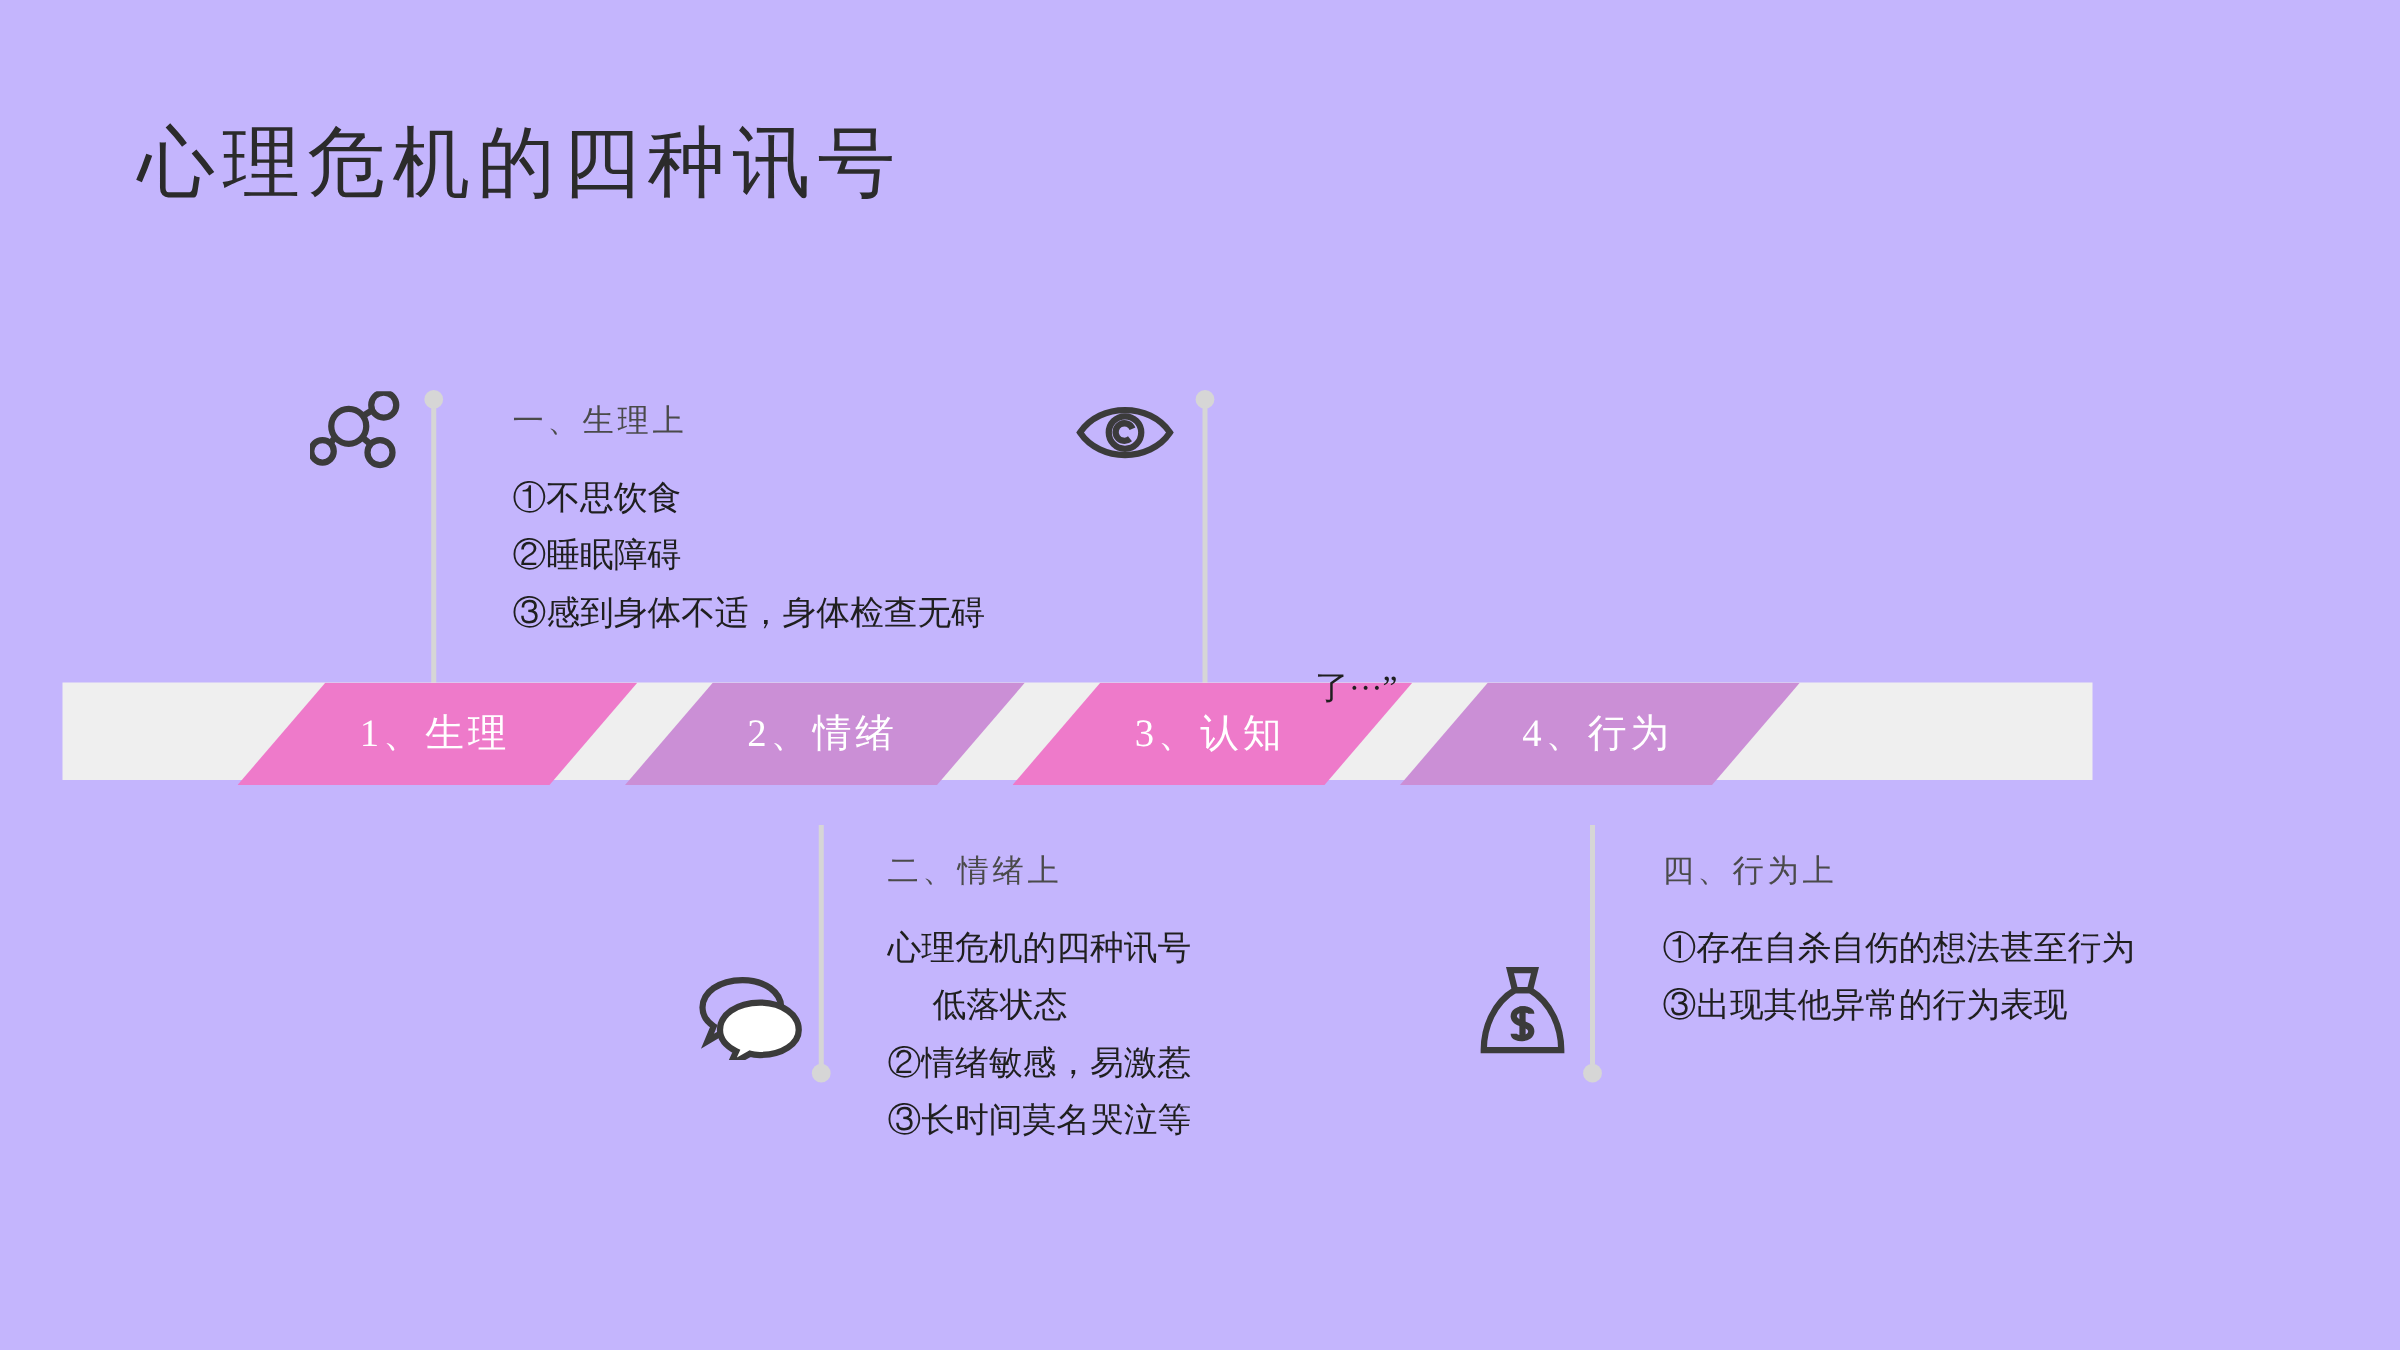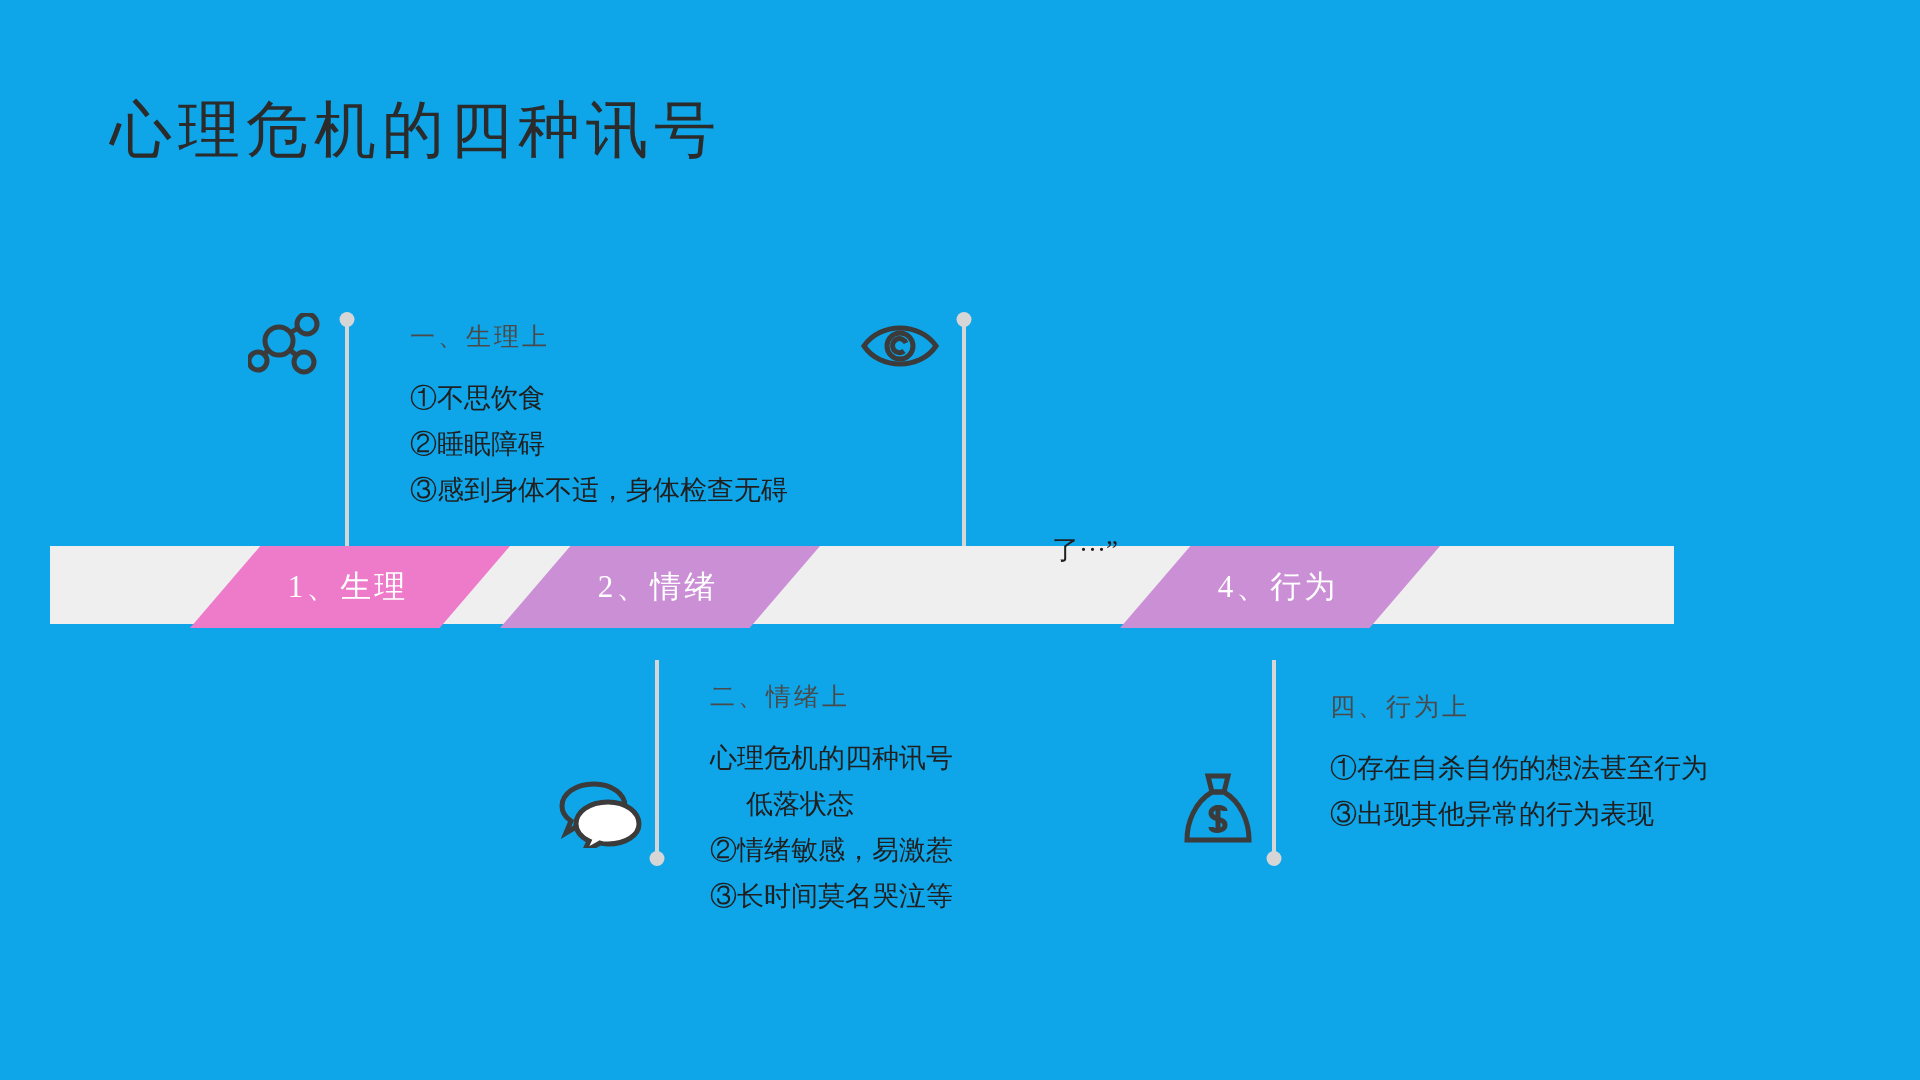--- a/index.html
+++ b/index.html
@@ -12,21 +12,21 @@
     background: #ffffff;
     font-family: "Liberation Serif", "DejaVu Serif", serif;
     overflow: hidden;
     position: relative;
   }
   #slide {
     position: absolute;
     left: 0; top: 0;
     width: 1920px;
     height: 1080px;
-    background: #0ea5e9;
+    background: #c4b5fd;
   }
 
   
   #page-title {
     position: absolute;
     left: 110px;
     top: 88px;
     font-size: 62px;
     letter-spacing: 6px;
     color: #2b2b2b;
@@ -115,21 +115,21 @@
   #block-3 { left: 1022px; top: 320px; }
   #icon-3 { left: 860px; top: 320px; }
 
   
   #conn-2 { left: 655px; top: 660px; height: 200px; }
   #block-2 { left: 710px; top: 680px; }
   #icon-2 { left: 556px; top: 778px; }
 
   
   #conn-4 { left: 1272px; top: 660px; height: 200px; }
-  #block-4 { left: 1330px; top: 680px; margin-top: 10px; }
+  #block-4 { left: 1330px; top: 680px; }
   #icon-4 { left: 1183px; top: 772px; }
 
   
   #cog-tail {
     position: absolute;
     left: 1052px;
     top: 532px;
     font-size: 27px;
     color: #1f1f1f;
     white-space: nowrap;
@@ -176,20 +176,23 @@
   <div class="conn dot-top" id="conn-3"></div>
   <div id="cog-tail">了···”</div>
 
   <div id="banner" style="background: rgb(239, 239, 239);">
     <div class="chev" id="chev-1" style="background: rgb(238, 122, 202);">
       <span>1、生理</span>
     </div>
     <div class="chev" id="chev-2" style="background: rgb(203, 143, 214);">
       <span>2、情绪</span>
     </div>
+    <div class="chev" id="chev-3" style="background: rgb(238, 122, 202);">
+      <span>3、认知</span>
+    </div>
     <div class="chev" id="chev-4" style="background: rgb(203, 143, 214); text-align: center;">
       <span>4、行为</span>
     </div>
   </div>
 
   <div class="icon-box" id="icon-2">
     <svg width="86" height="70" viewBox="0 0 86 70">
       <g fill="none" stroke="#3b3b3b" stroke-width="5">
         <path d="M38 6 C 19 6, 6 16, 6 28 C 6 34, 9 39, 15 43 L 10 55 L 25 46 C 29 47, 33 48, 38 48 C 56 48, 69 39, 69 28 C 69 16, 56 6, 38 6 Z"></path>
         <path d="M52 24 C 33 24, 20 34, 20 46 C 20 53, 25 59, 33 63 L 28 74 L 44 65 C 47 66, 49 66, 52 66 C 70 66, 83 57, 83 46 C 83 34, 70 24, 52 24 Z" fill="#ffffff"></path>

